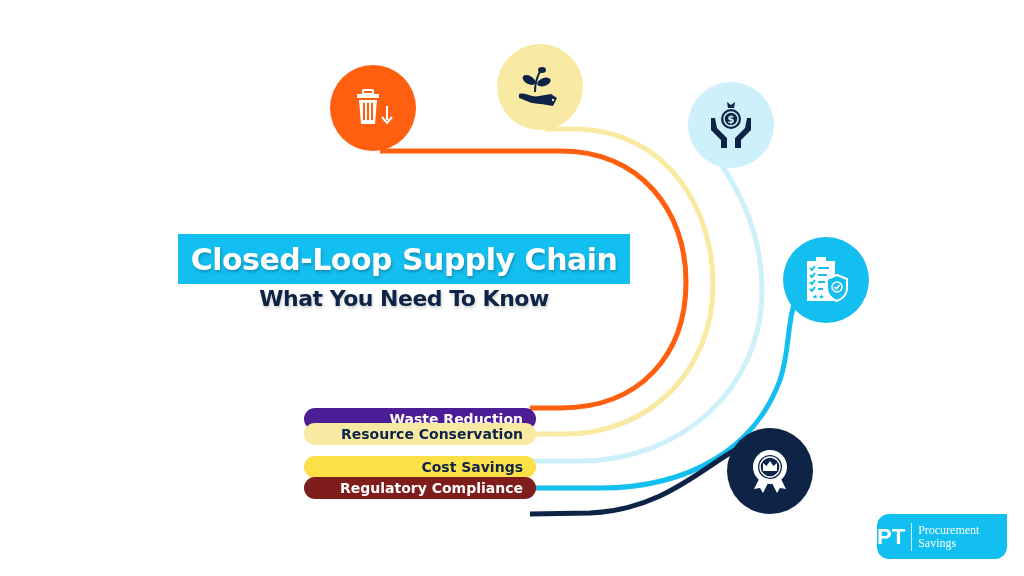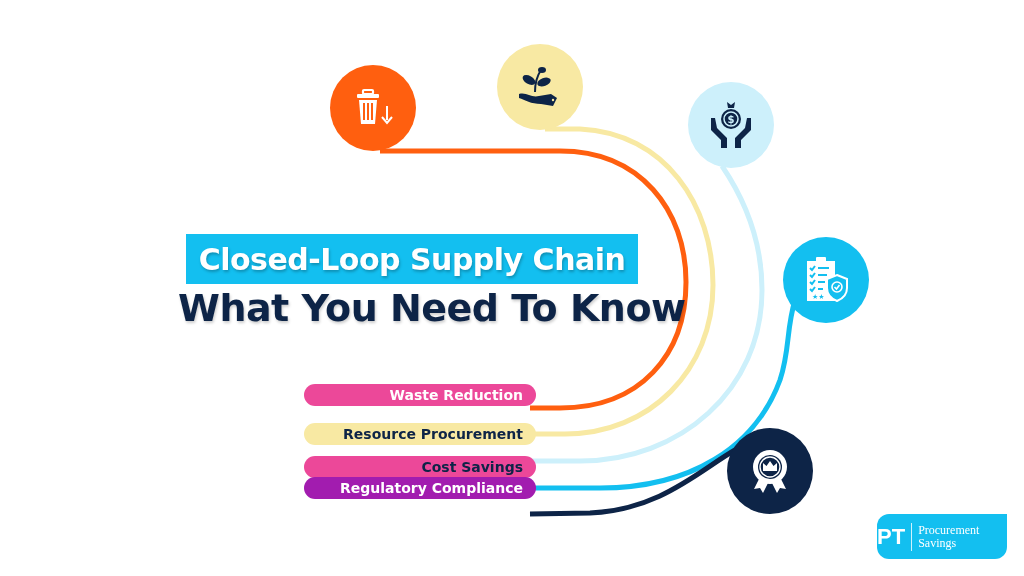--- a/index.html
+++ b/index.html
@@ -1,20 +1,20 @@
 <!DOCTYPE html>
 <html><head>
 <meta charset="utf-8">
 <style>
   html, body { margin:0; padding:0; }
   body { width:1024px; height:576px; background:#ffffff; position:relative; overflow:hidden; font-family:"DejaVu Sans", sans-serif; }
   .canvas { position:absolute; left:0; top:0; width:1024px; height:576px; }
-  .title-box { position:absolute; left:186px; top:234px; width:452px; height:50px; background:#13bff0; display:flex; align-items:center; justify-content:center; }
+  .title-box { position:absolute; left:178px; top:234px; width:452px; height:50px; background:#13bff0; display:flex; align-items:center; justify-content:center; }
   .title-main { color:#ffffff; font-weight:bold; font-size:30px; letter-spacing:-0.5px; text-shadow:1px 2px 3px rgba(0,0,0,0.25); white-space:nowrap; }
-  .title-sub { position:absolute; left:178px; top:286px; width:452px; text-align:center; color:#0d2447; font-weight:bold; font-size:38px; letter-spacing:-0.5px; text-shadow:1px 2px 3px rgba(0,0,0,0.2); white-space:nowrap; }
+  .title-sub { position:absolute; left:178px; top:286px; width:452px; text-align:center; color:#0d2447; font-weight:bold; font-size:22px; letter-spacing:-0.5px; text-shadow:1px 2px 3px rgba(0,0,0,0.2); white-space:nowrap; }
   .pill { position:absolute; left:304px; width:232px; height:22px; border-radius:11px; display:flex; align-items:center; justify-content:flex-end; padding-right:13px; box-sizing:border-box; font-weight:bold; font-size:14px; white-space:nowrap; }
   .icon-circle { position:absolute; width:86px; height:86px; border-radius:50%; display:flex; align-items:center; justify-content:center; }
   .logo { position:absolute; left:877px; top:514px; width:130px; height:45px; background:#13bff0; border-radius:12px 0 12px 12px; display:flex; align-items:center; box-sizing:border-box; }
   .logo-pt { color:#fff; font-weight:bold; font-size:22px; font-family:"Liberation Sans", sans-serif; }
   .logo-sep { width:1px; height:28px; background:#ffffff; margin:0 6px; opacity:0.8; }
   .logo-text { color:#fff; font-size:12px; line-height:13px; font-family:Liberation Serif, serif; }
 </style>
 </head>
 <body>
 
@@ -98,30 +98,30 @@
       <circle cx="22" cy="20" r="10" fill="none" stroke="#fff" stroke-width="1.4"></circle>
       <path d="M15 24 L15 16 L18.5 19 L22 14 L25.5 19 L29 16 L29 24 Z" fill="#fff"></path>
     </svg>
   </div>
 
   <div class="title-box">
     <span class="title-main">Closed-Loop Supply Chain</span>
   </div>
   <div class="title-sub">What You Need To Know</div>
 
-  <div class="pill" style="top:384px;background:#ec4899;color:#ffffff;">
+  <div class="pill" style="top:408px;background:#4c1d95;color:#ffffff;">
     <span>Waste Reduction</span>
   </div>
   <div class="pill" style="top:423px;background:#f8e9a3;color:#0d2447;">
-    <span>Resource Procurement</span>
+    <span>Resource Conservation</span>
   </div>
-  <div class="pill" style="top:456px;background:#ec4899;color:#0d2447;">
+  <div class="pill" style="top:456px;background:#fde047;color:#0d2447;">
     <span>Cost Savings</span>
   </div>
-  <div class="pill" style="top:477px;background:#a21caf;color:#ffffff;">
+  <div class="pill" style="top:477px;background:#7f1d1d;color:#ffffff;">
     <span>Regulatory Compliance</span>
   </div>
 
   <div class="logo">
     <span class="logo-pt">PT</span>
     <span class="logo-sep"></span>
     <span class="logo-text">
       <span style="display:block;">Procurement</span>
       <span style="display:block;">Savings</span>
     </span>

